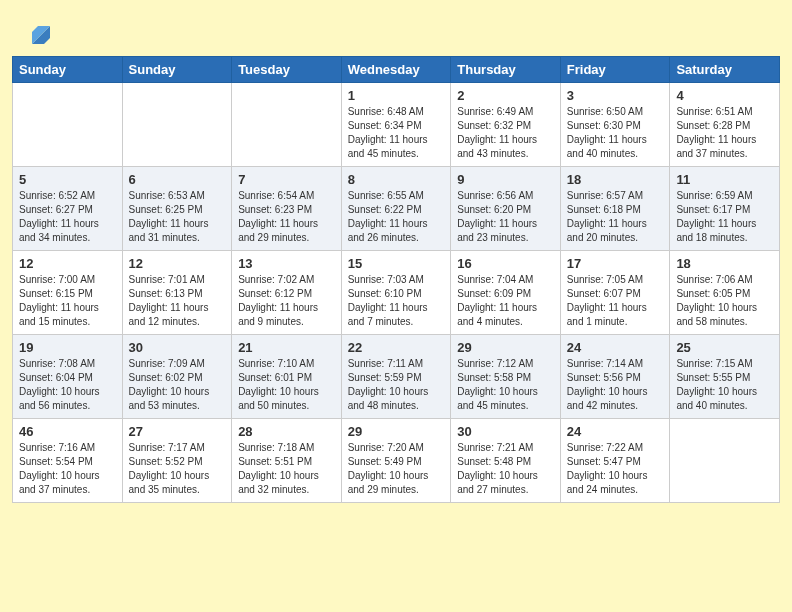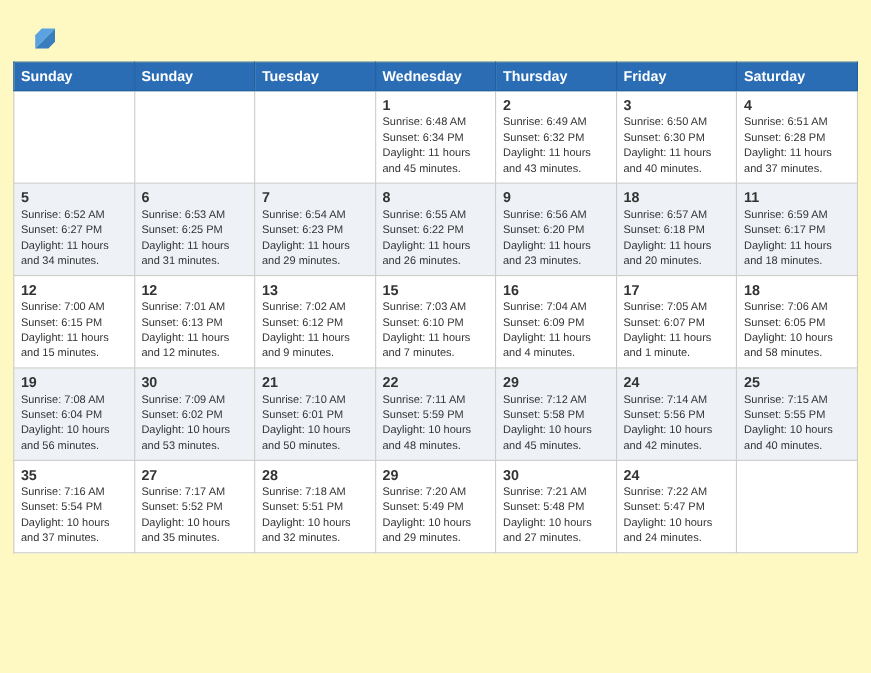--- a/index.html
+++ b/index.html
@@ -245,21 +245,21 @@
               <span class="day-num">24</span>
               <div class="day-info">Sunrise: 7:14 AM<br>Sunset: 5:56 PM<br>Daylight: 10 hours and 42 minutes.</div>
             </td>
             <td>
               <span class="day-num">25</span>
               <div class="day-info">Sunrise: 7:15 AM<br>Sunset: 5:55 PM<br>Daylight: 10 hours and 40 minutes.</div>
             </td>
           </tr>
           <tr class="row-white">
             <td>
-              <span class="day-num">35</span>
+              <span class="day-num">46</span>
               <div class="day-info">Sunrise: 7:16 AM<br>Sunset: 5:54 PM<br>Daylight: 10 hours and 37 minutes.</div>
             </td>
             <td>
               <span class="day-num">27</span>
               <div class="day-info">Sunrise: 7:17 AM<br>Sunset: 5:52 PM<br>Daylight: 10 hours and 35 minutes.</div>
             </td>
             <td>
               <span class="day-num">28</span>
               <div class="day-info">Sunrise: 7:18 AM<br>Sunset: 5:51 PM<br>Daylight: 10 hours and 32 minutes.</div>
             </td>

